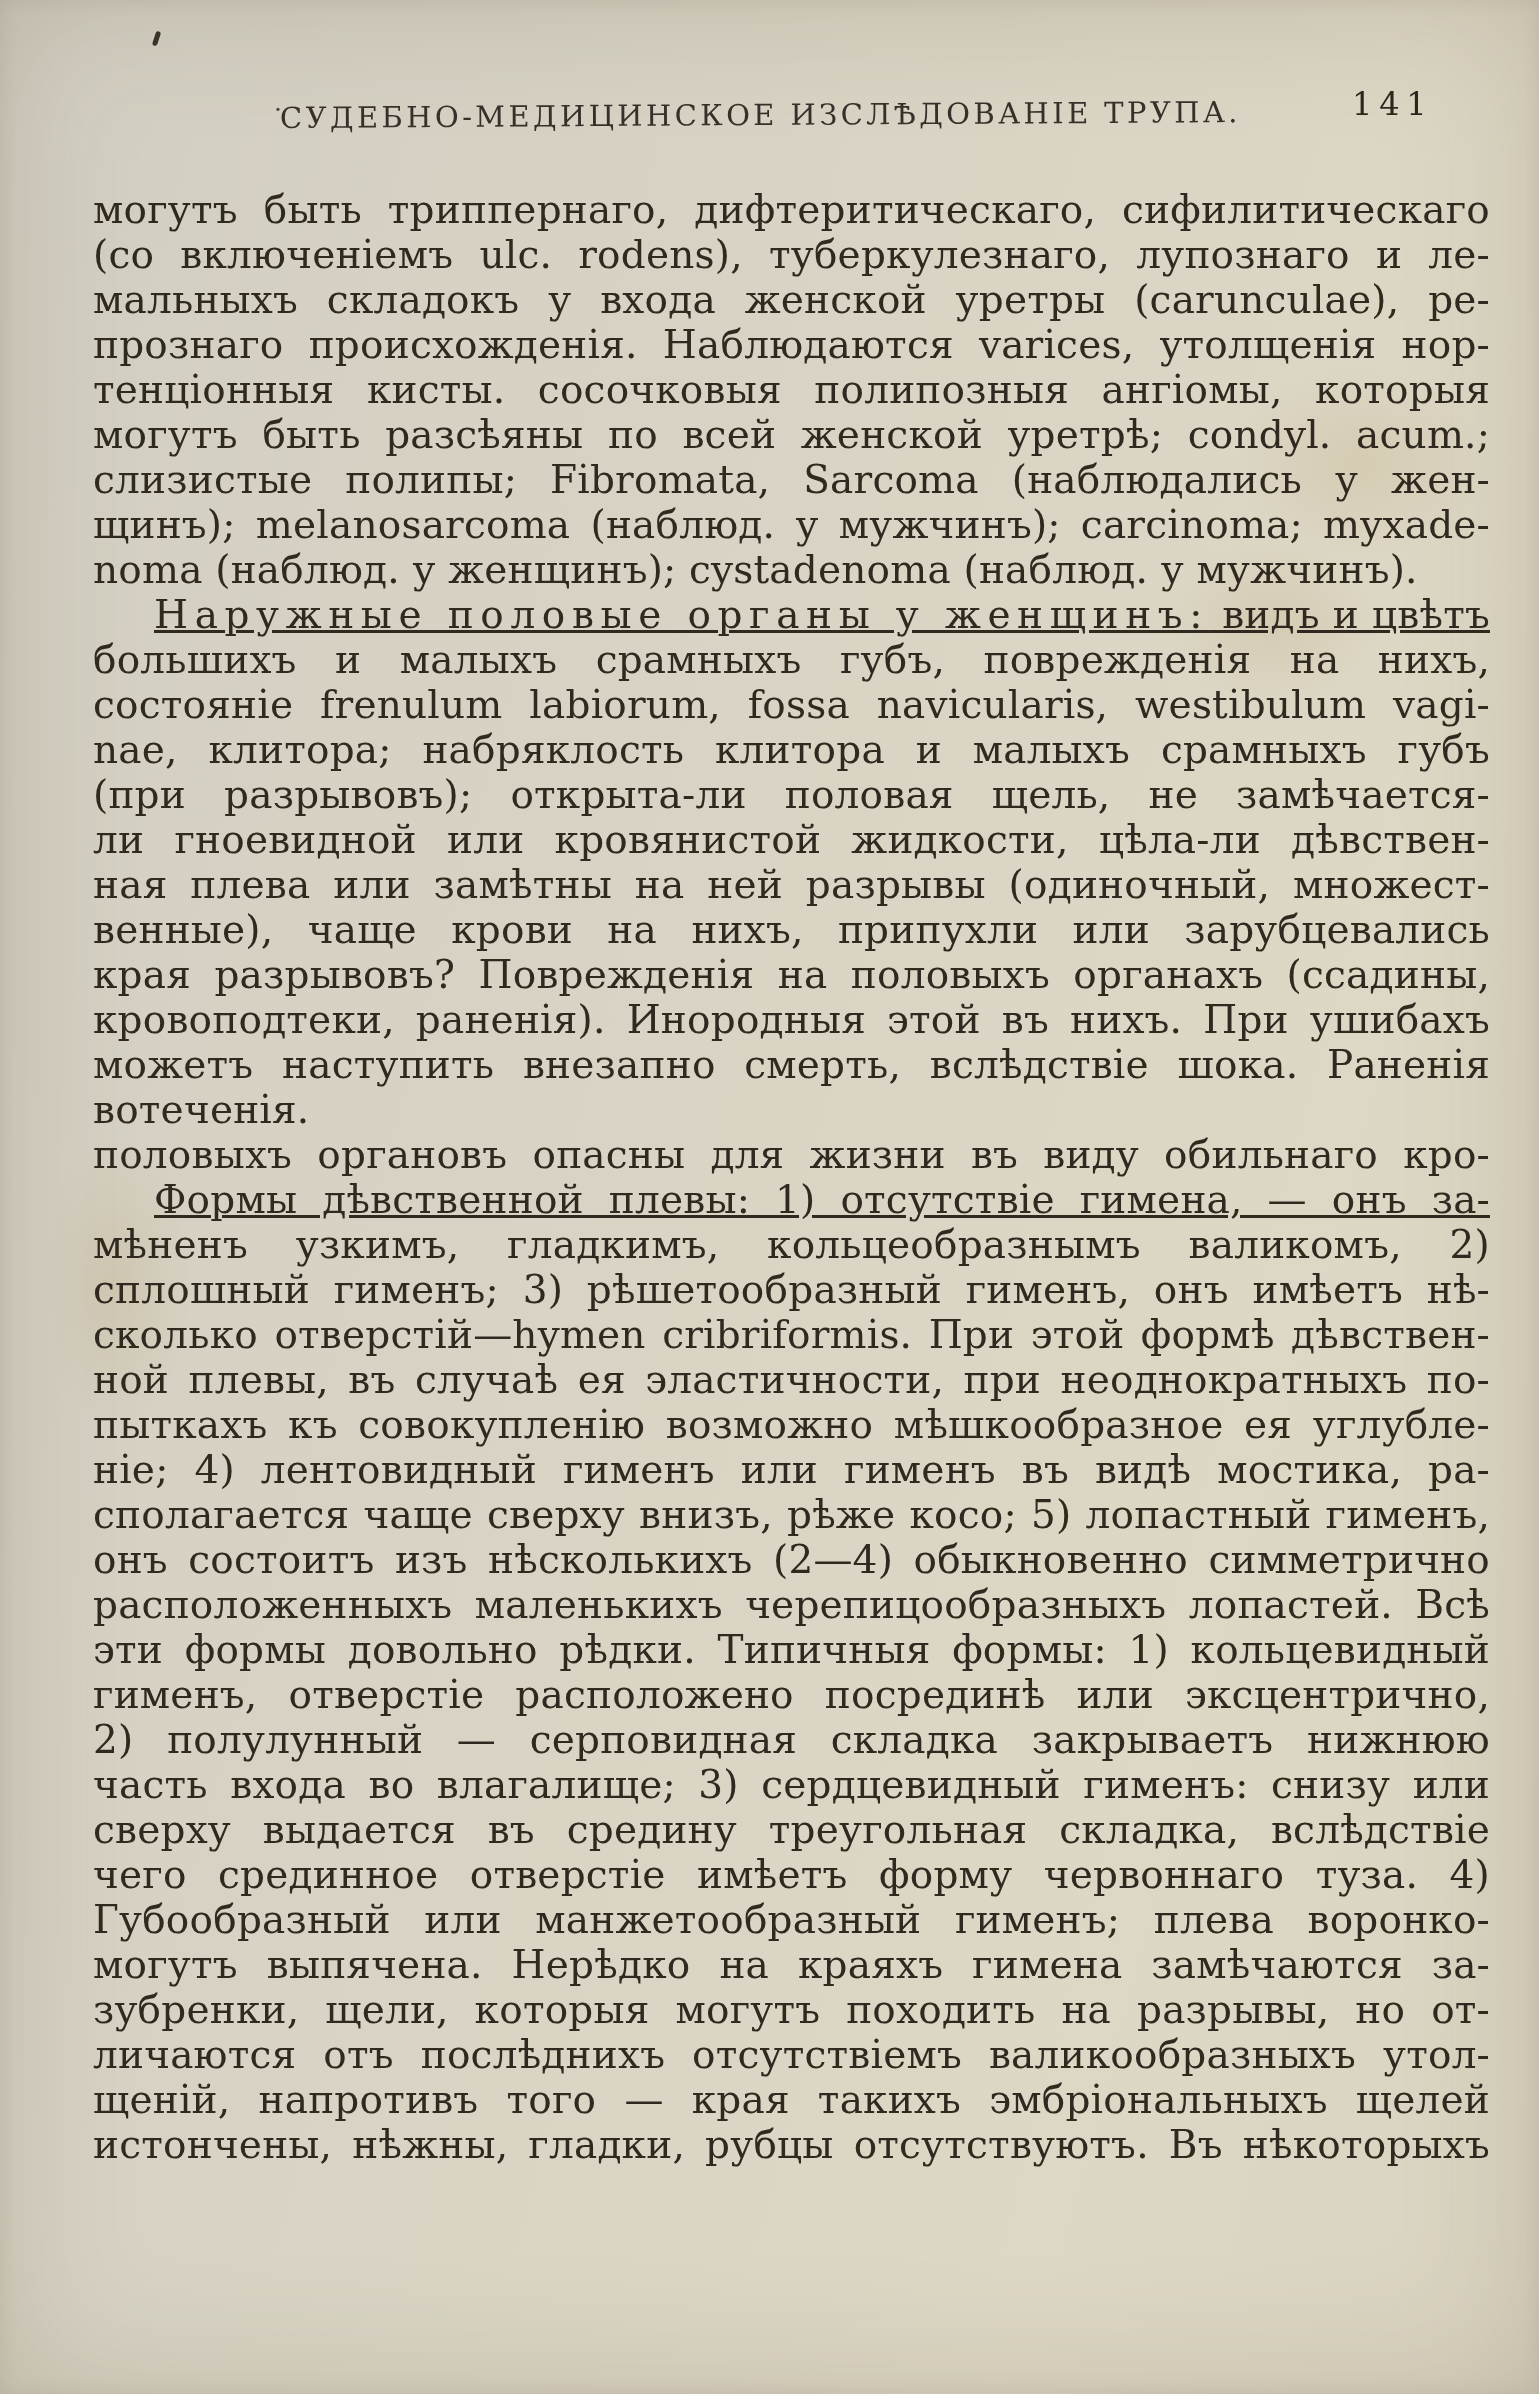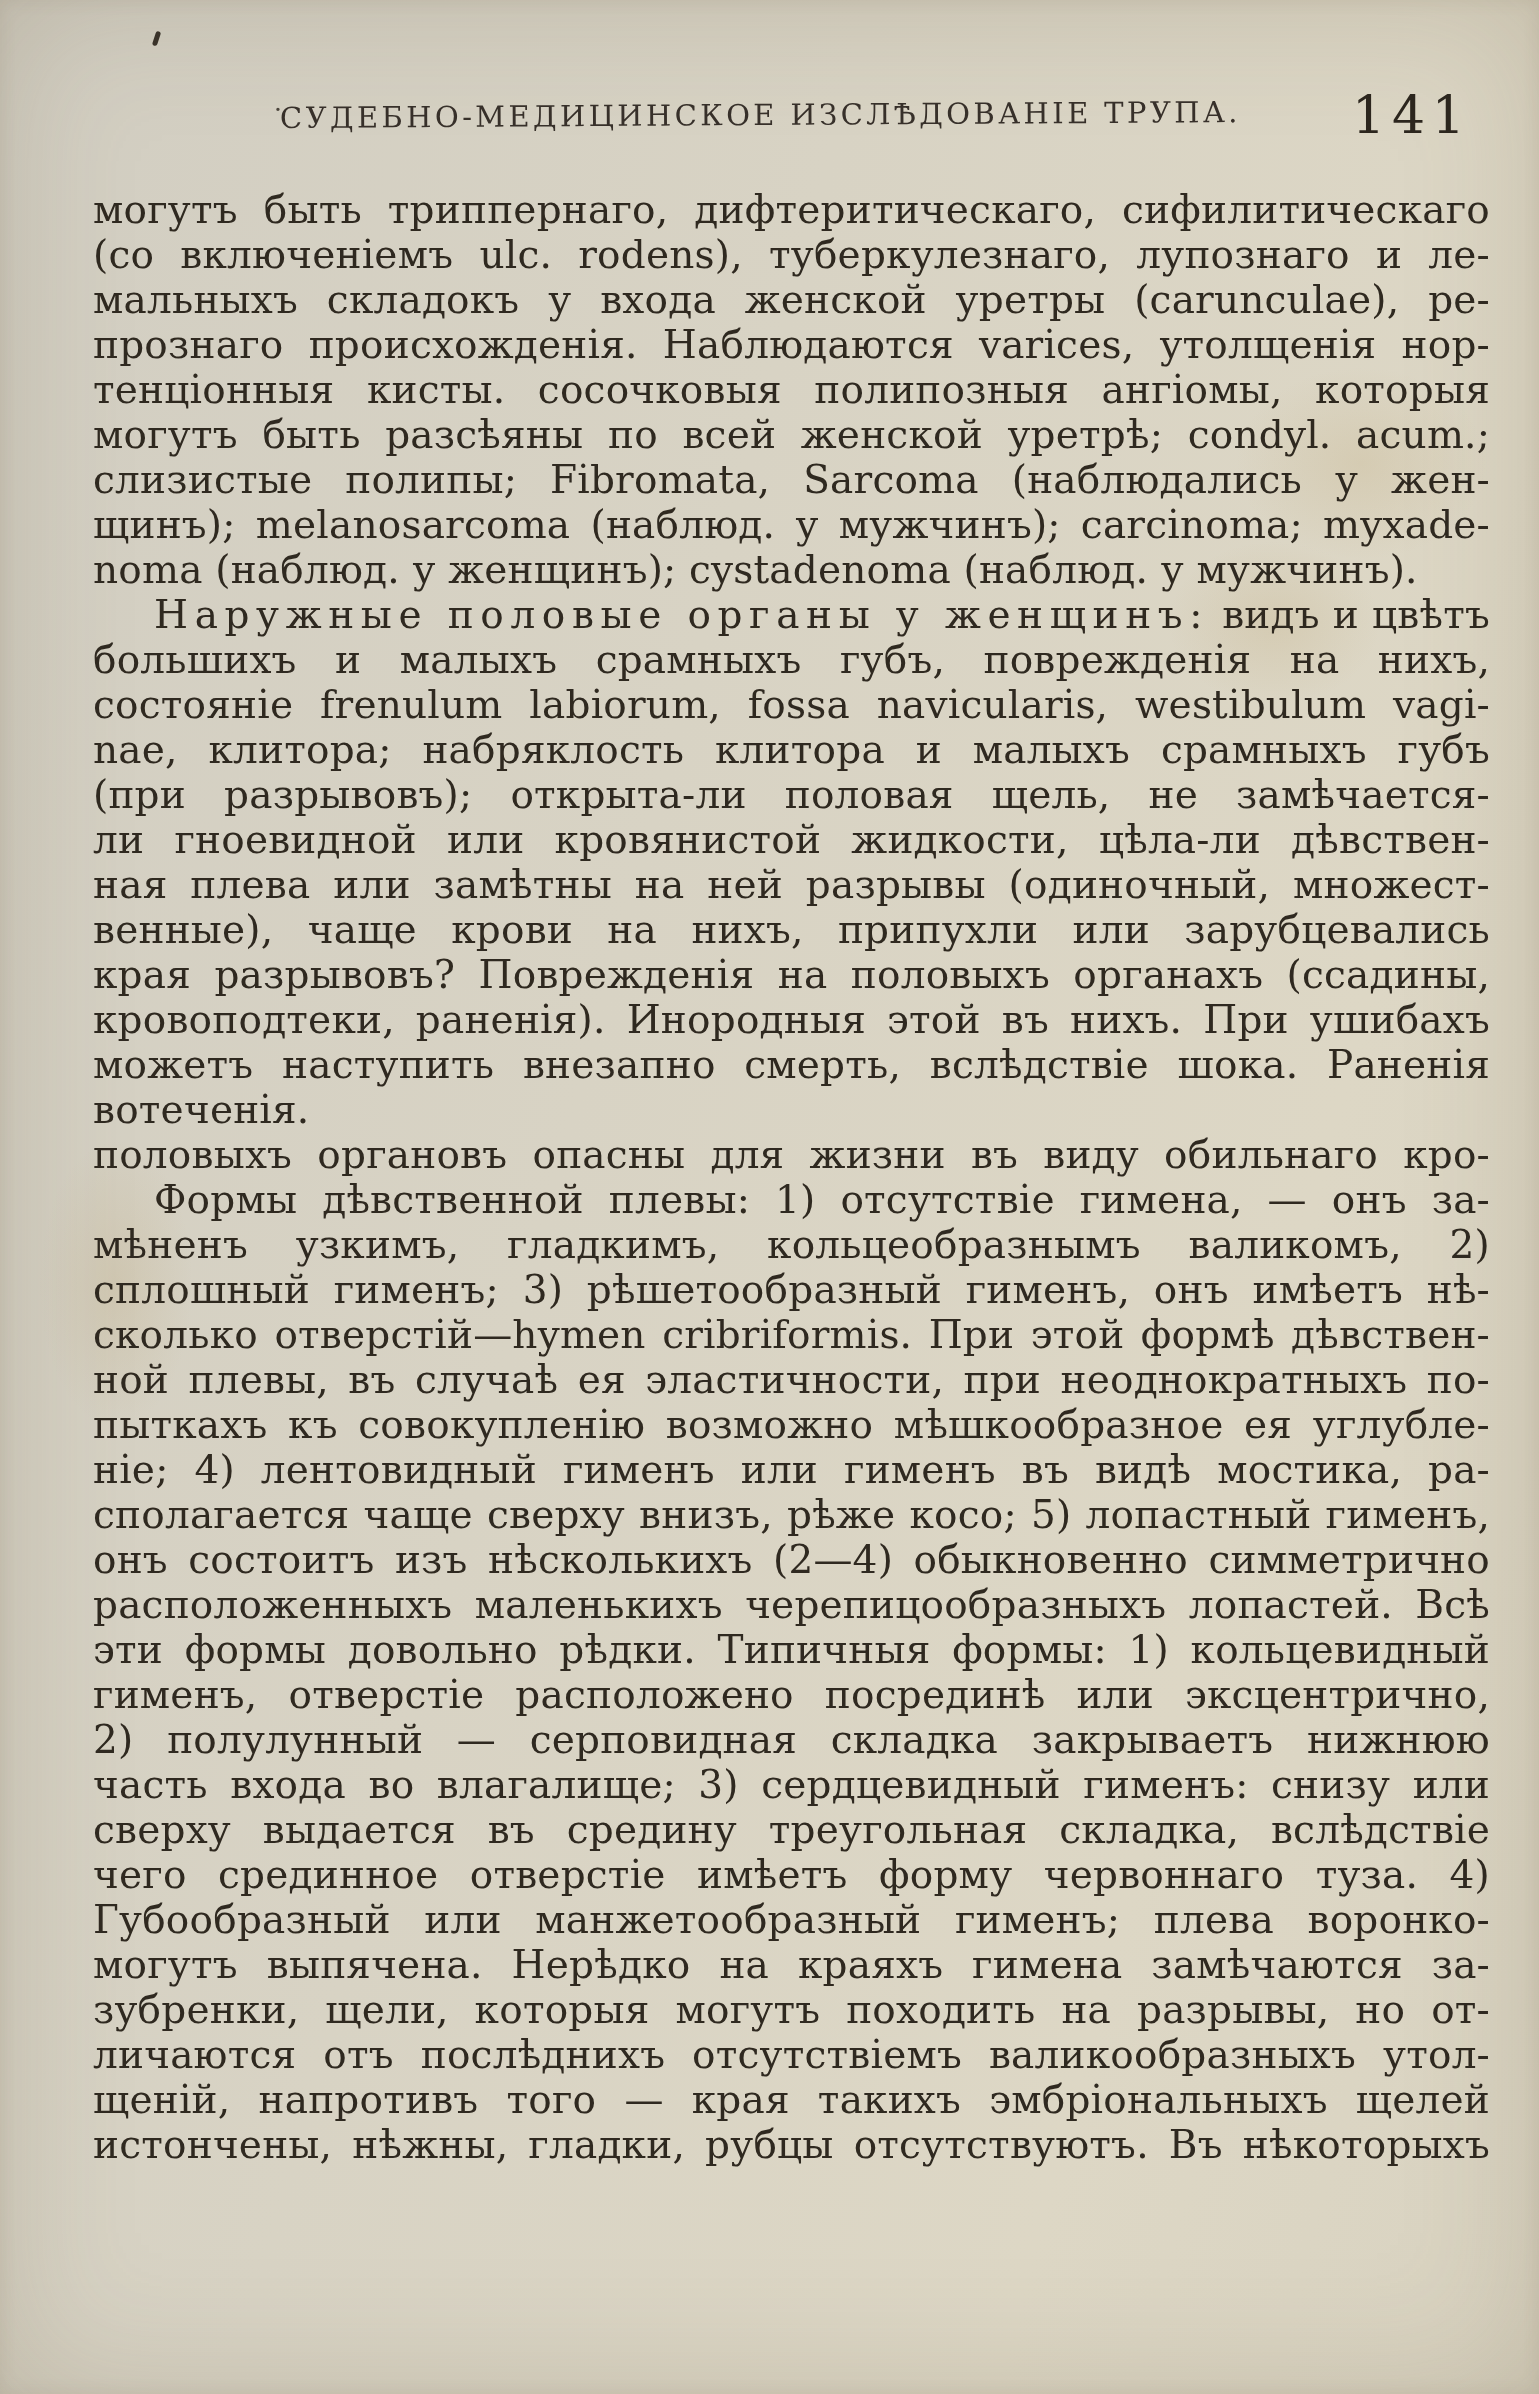--- a/index.html
+++ b/index.html
@@ -28,42 +28,42 @@
     position: absolute;
     left: 274px;
     top: 95px;
     font-size: 25px;
     color: #4a433a;
   }
   .page-number {
     position: absolute;
     left: 1352px;
     top: 85px;
-    font-size: 52px;
+    font-size: 32px;
     letter-spacing: 6.8px;
     color: #2c261e;
   }
   .text-block {
     position: absolute;
     left: 53px;
     top: 187px;
     width: 1437px;
   }
   .line {
     height: 45px;
     line-height: 45px;
     font-size: 39px;
     text-align: justify;
     text-align-last: justify;
     white-space: nowrap;
     letter-spacing: 0.2px;
     margin-left: 40px;
   }
   .line.end { text-align-last: left; }
-  .line.indent { padding-left: 61px; }
+  .line.indent { padding-left: 61px; text-decoration: underline; }
   .spaced { letter-spacing: 0.17em; }
   .speck { position: absolute; background: #3a332a; border-radius: 40%; }
   .speck-stroke {
     left: 154px; top: 31px; width: 4.8px; height: 15.4px;
     transform: rotate(18deg); border-radius: 2.9px;
   }
   .stain {
     position: absolute; border-radius: 50%;
     background: radial-gradient(closest-side, rgba(176, 146, 84, 0.16), rgba(176, 146, 84, 0));
   }

